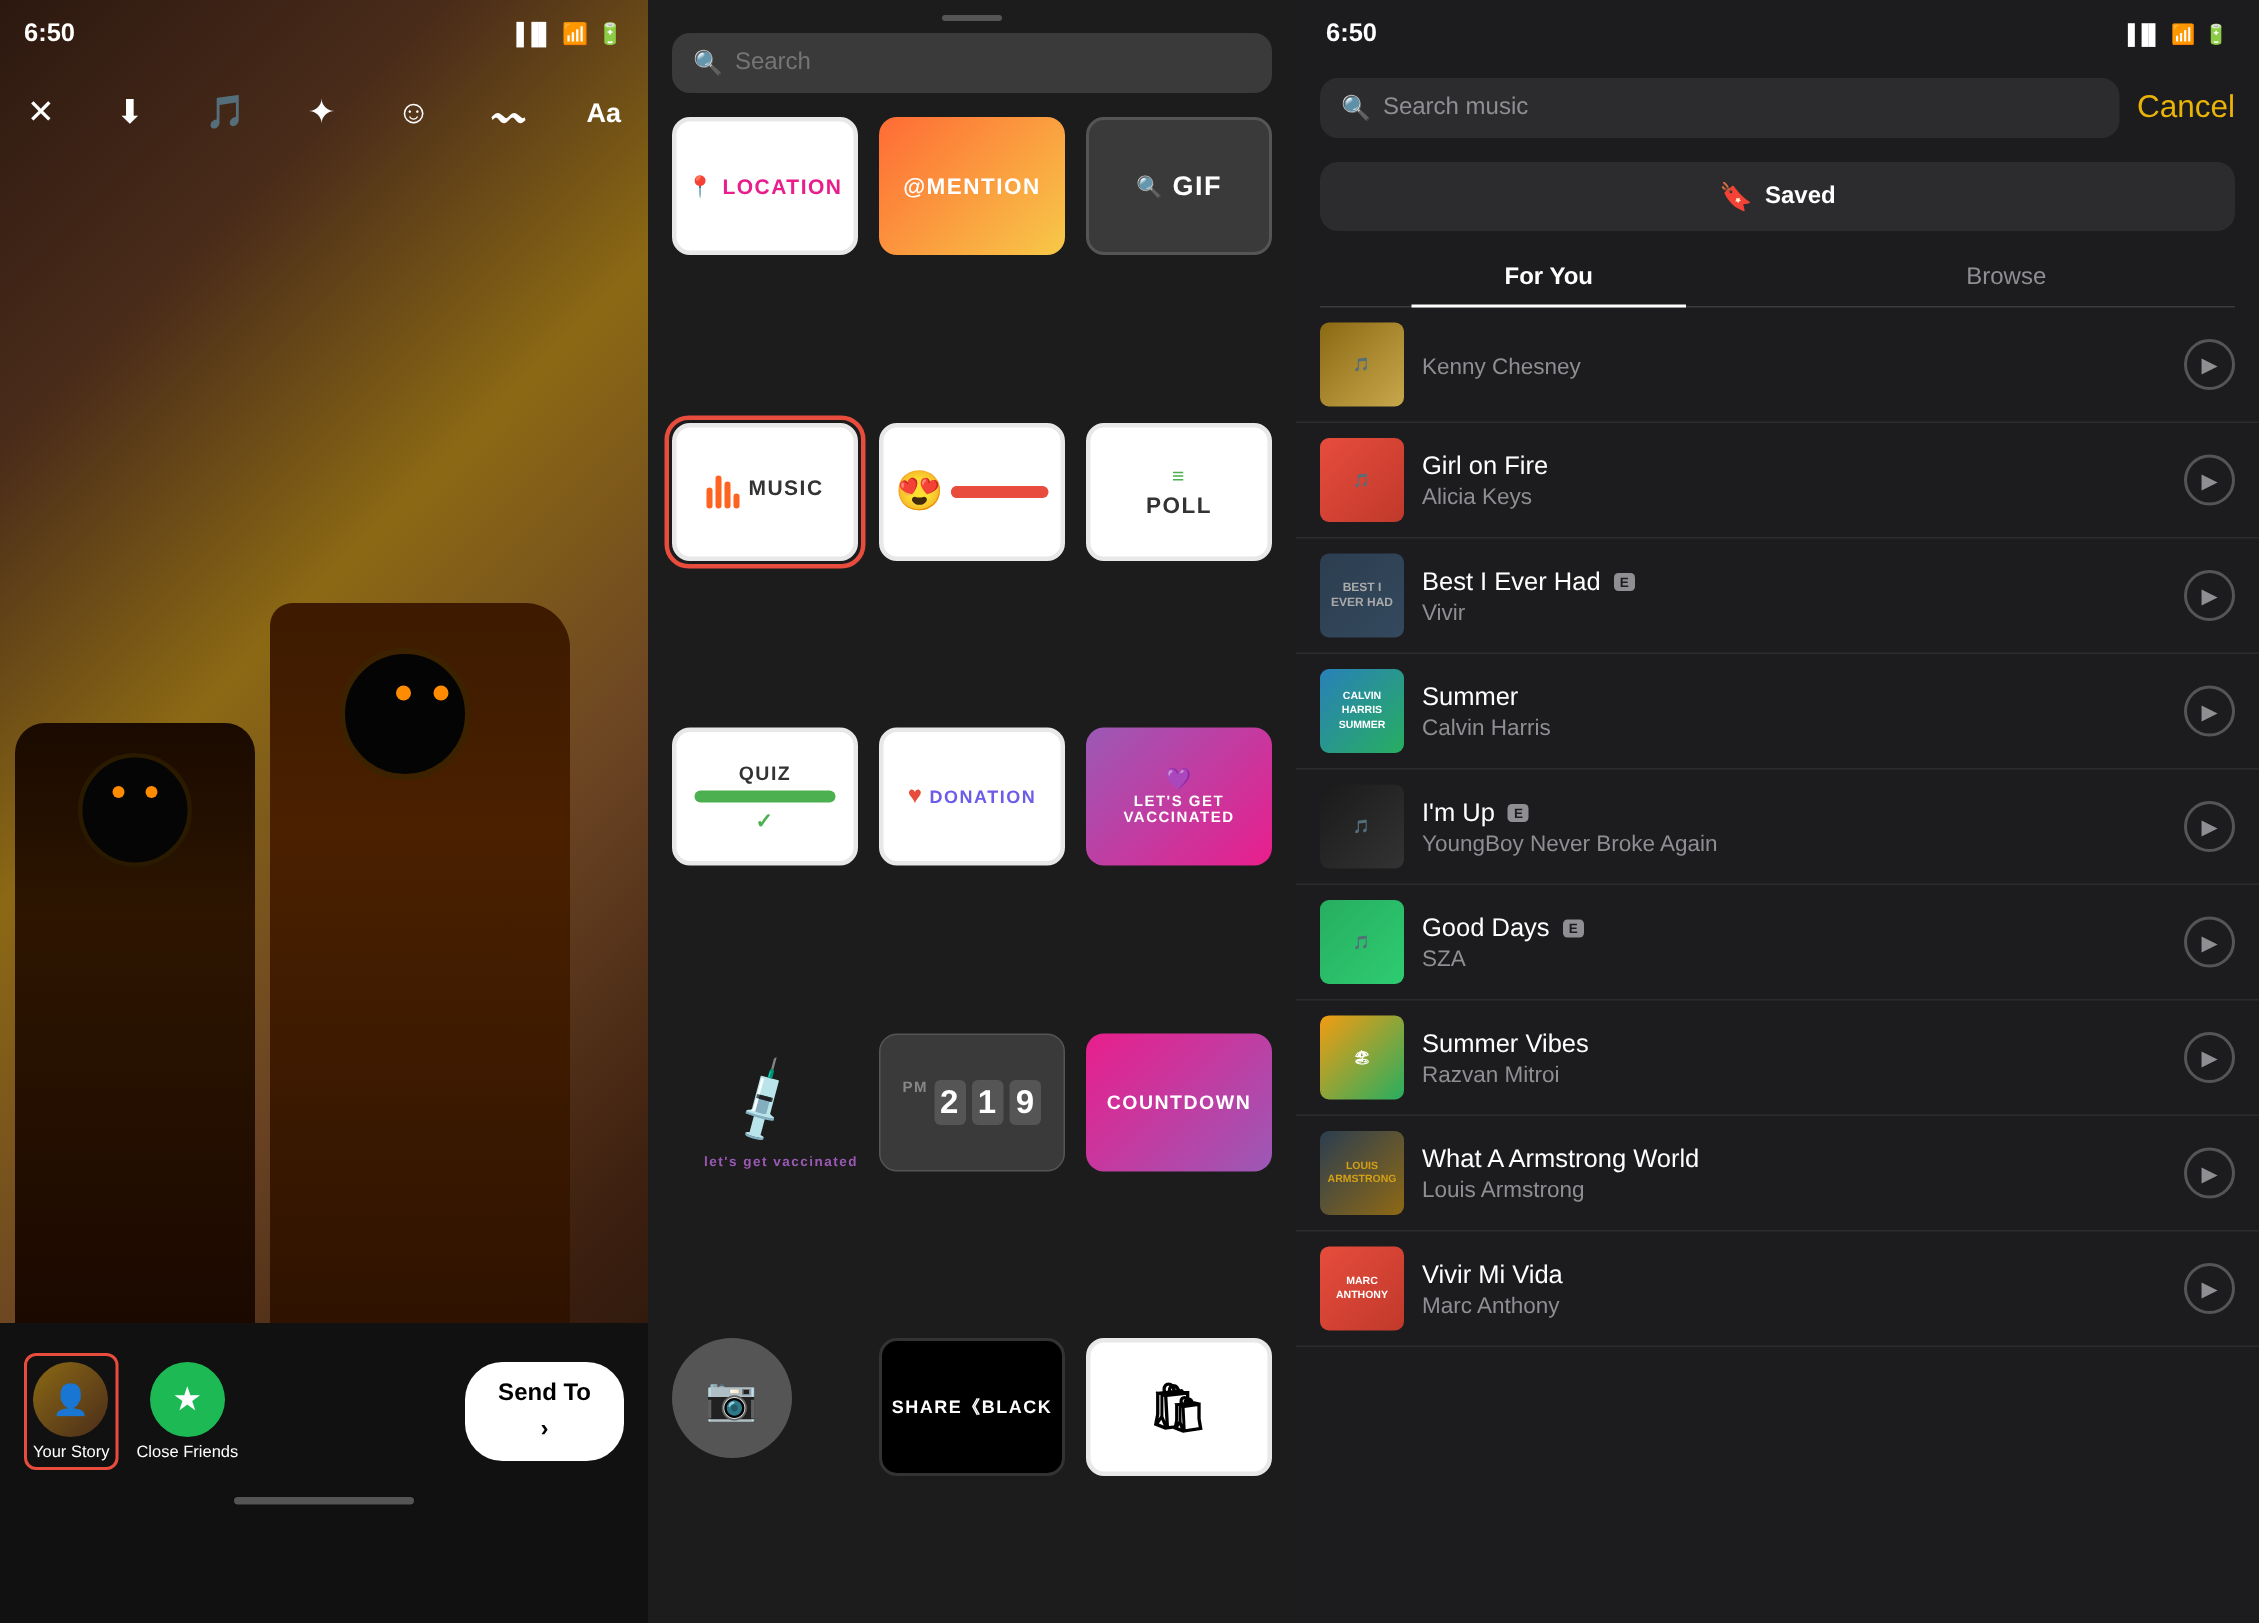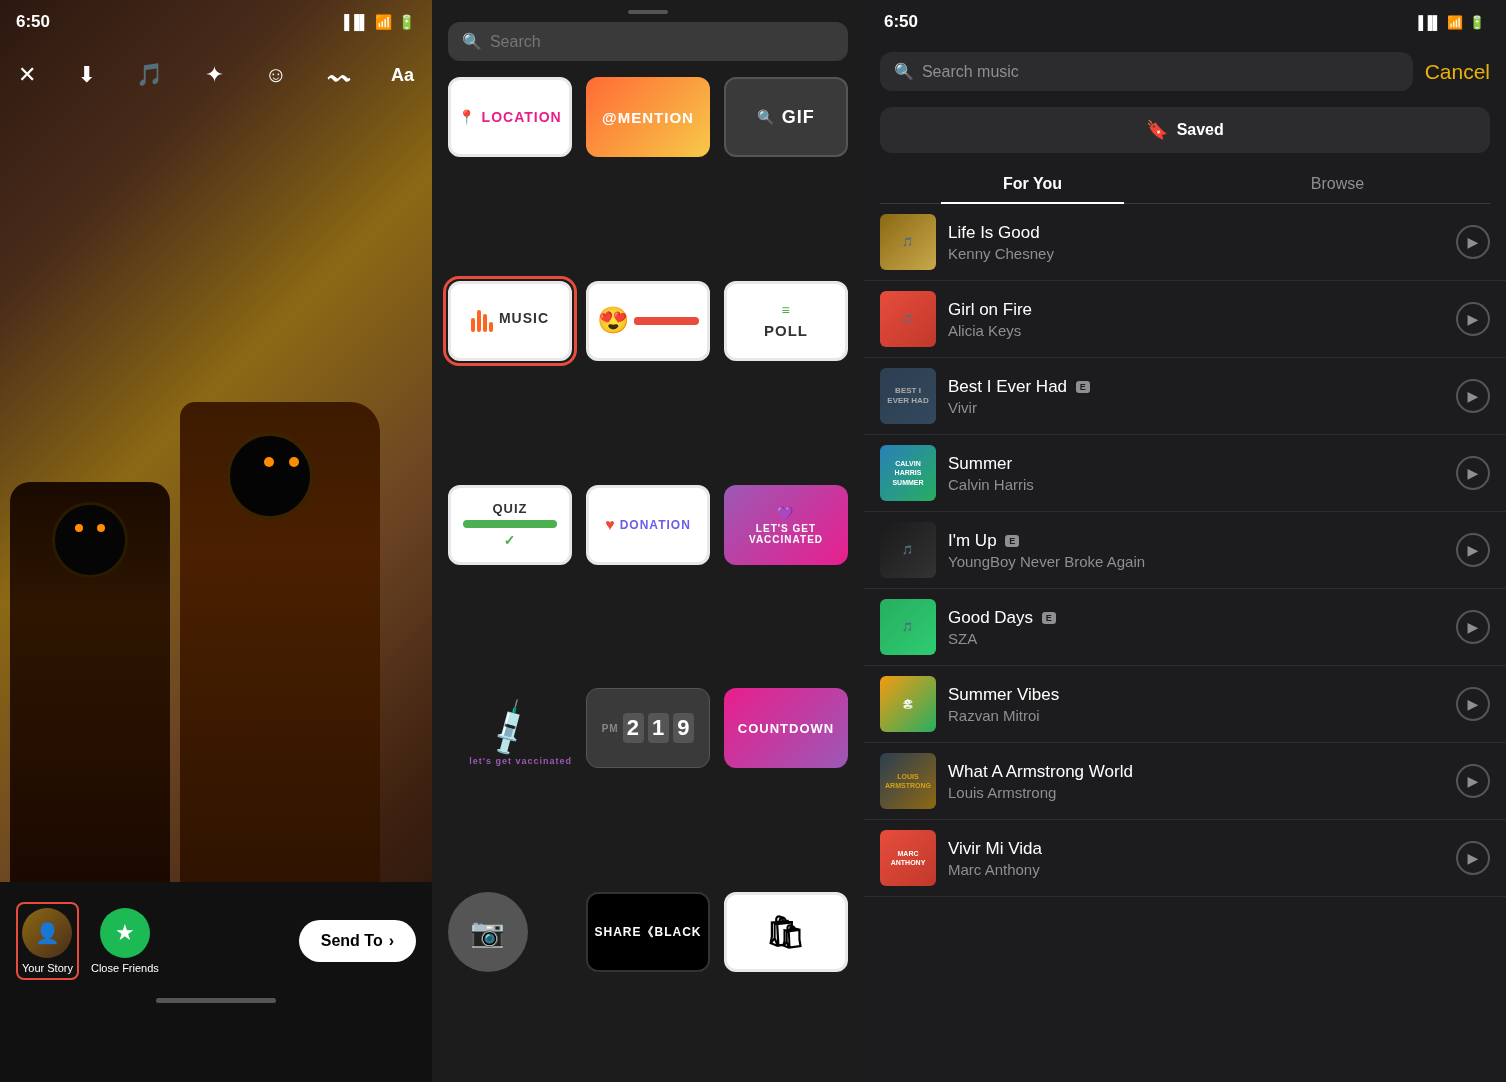--- a/index.html
+++ b/index.html
@@ -210,20 +210,21 @@
       color: #000;
       border: none;
       border-radius: 25px;
       padding: 12px 22px;
       font-size: 16px;
       font-weight: 600;
       cursor: pointer;
       display: flex;
       align-items: center;
       gap: 6px;
+      flex-direction: column;
     }
     .home-indicator {
       width: 120px;
       height: 5px;
       background: #555;
       border-radius: 3px;
       margin: 8px auto;
     }
 
     
@@ -266,21 +267,21 @@
       gap: 14px;
       padding: 0 16px;
       overflow-y: auto;
       flex: 1;
     }
     .sticker-item {
       border-radius: 12px;
       display: flex;
       align-items: center;
       justify-content: center;
-      height: 80px;
+      height: 92px;
       cursor: pointer;
       font-size: 15px;
       font-weight: 800;
       letter-spacing: 1px;
     }
     .sticker-location {
       background: #fff;
       border: 3px solid #e8e8e8;
     }
     .sticker-location-text { color: #e91e8c; font-size: 14px; font-weight: 800; }
@@ -410,21 +411,20 @@
       font-weight: 800;
       text-align: center;
     }
     .sticker-countdown-timer {
       background: #3a3a3a;
       border: 1px solid #555;
       gap: 2px;
     }
     .timer-display {
       display: flex;
-      align-items: center;
       gap: 4px;
     }
     .timer-am { color: #888; font-size: 10px; }
     .timer-digit {
       background: #555;
       color: #fff;
       font-size: 22px;
       font-weight: 800;
       padding: 2px 4px;
       border-radius: 4px;
@@ -791,21 +791,20 @@
     </div>
   </div>
 
   <div class="music-list">
 
     <div class="music-item">
       <div class="music-thumb thumb-life">
         <span style="font-size:9px;text-align:center;padding:2px;">🎵</span>
       </div>
       <div class="music-info">
-        <div class="music-title">Life Is Good</div>
         <div class="music-artist">Kenny Chesney</div>
       </div>
       <div class="music-play-btn">▶</div>
     </div>
 
     <div class="music-item">
       <div class="music-thumb thumb-girl">
         <span style="font-size:9px;text-align:center;padding:2px;">🎵</span>
       </div>
       <div class="music-info">

